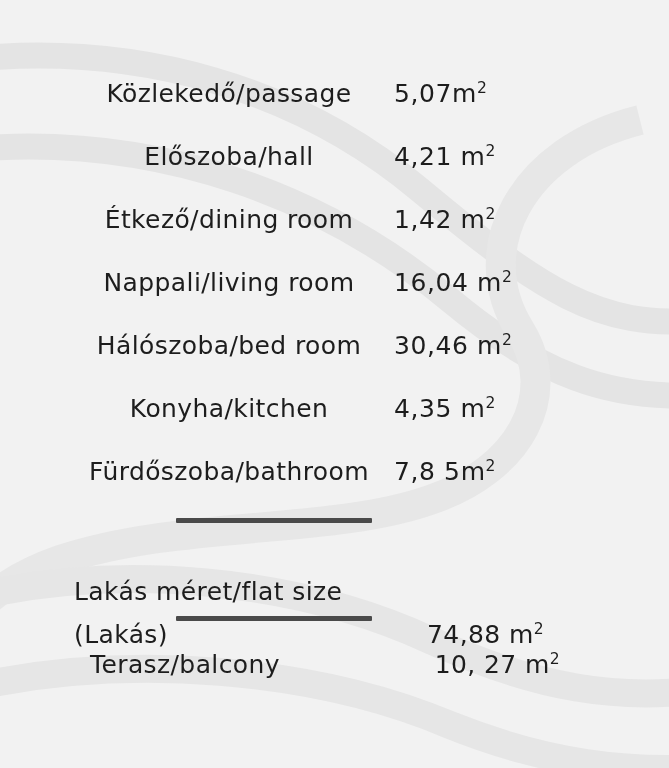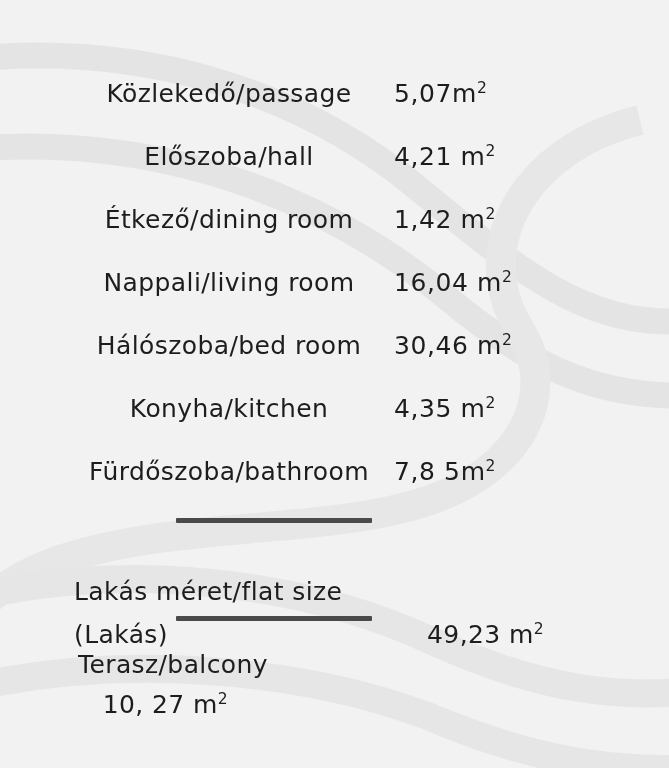--- a/index.html
+++ b/index.html
@@ -110,32 +110,31 @@
   .total .label {
     text-align: left;
   }
   .total .value {
     text-align: right;
     min-width: 150px;
   }
 
   .balcony {
     position: absolute;
-    left: 78px;
+    left: 90px;
     top: 645px;
     width: 470px;
     display: flex;
     align-items: baseline;
     justify-content: space-between;
     color: #1d1d1d;
     font-size: 25px;
     line-height: 40px;
     letter-spacing: 0.4px;
     white-space: nowrap;
-    flex-direction: column;
   }
   .balcony .value {
     text-align: right;
     min-width: 150px;
   }
 
   
   .watermark-text {
     position: absolute;
     left: 50%;
@@ -206,21 +205,21 @@
 
   <div class="rule rule-top"></div>
 
   <div class="total">
     <div class="line l1">
       <span class="label">Lakás méret/flat size</span>
       <span class="value"></span>
     </div>
     <div class="line l2">
       <span class="label">(Lakás)</span>
-      <span class="value"><span>49,23</span><span> m</span><sup>2</sup></span>
+      <span class="value"><span>74,88</span><span> m</span><sup>2</sup></span>
     </div>
   </div>
 
   <div class="rule rule-bottom"></div>
 
   <div class="balcony">
     <span class="label">Terasz/balcony</span>
     <span class="value"><span>10, 27</span><span> m</span><sup>2</sup></span>
   </div>
 

